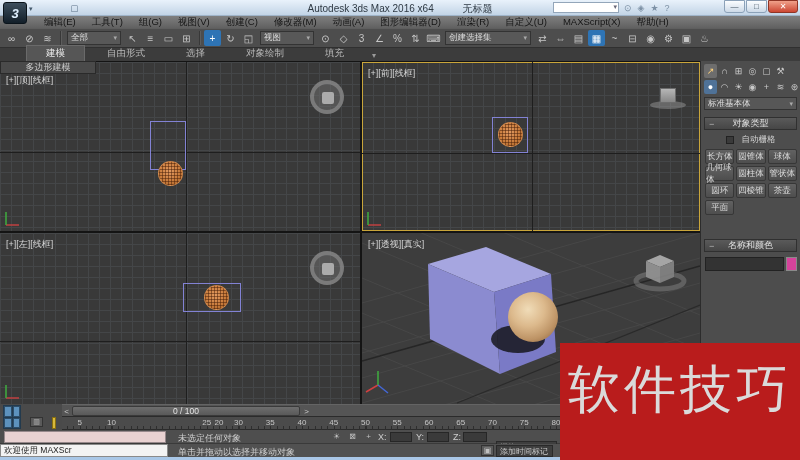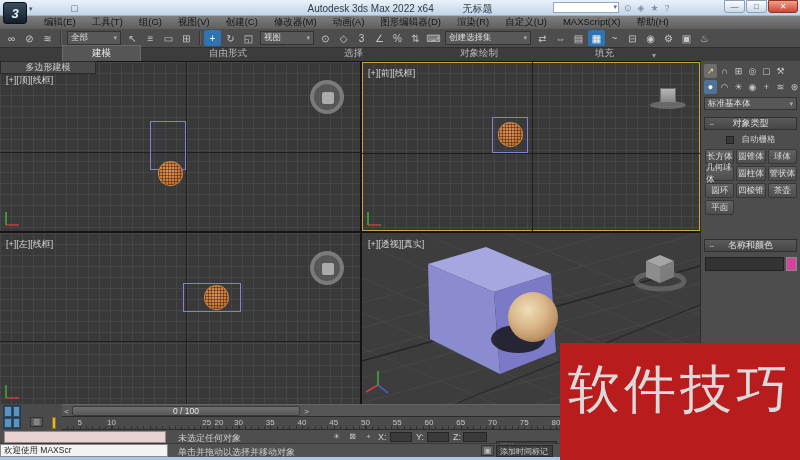--- a/index.html
+++ b/index.html
@@ -43,21 +43,21 @@
   .ticon.hl { background:#2e74b5; color:#fff; }
   .tsep { width:1px; height:14px; background:#383838; box-shadow:1px 0 0 #5d5d5d; margin:0 3px; }
   .tdrop { height:14px; background:#585858; border:1px solid #333; color:#dcdcdc; font-size:8.5px;
     display:flex; align-items:center; padding:0 3px; margin:0 2px; }
   .tdrop::after { content:"▾"; font-size:7px; color:#aaa; margin-left:auto; padding-left:4px; }
   .tdrop.w52 { width:54px; } .tdrop.w84 { width:86px; }
 
   
   .ribbon { position:absolute; left:0; top:48px; width:800px; height:13px; background:#3c3c3c;
     display:flex; align-items:flex-end; padding-left:26px; gap:3px; }
-  .rtab { font-size:9.5px; color:#b9b9b9; padding:1px 29px;margin-left:36px; }
+  .rtab { font-size:9.5px; color:#b9b9b9; padding:1px 19px; }
   .rtab.active { background:#565656; color:#ececec; border:1px solid #6a6a6a; border-bottom:none; }
   .rmin { font-size:8px; color:#9a9a9a; padding:1px 6px; }
   .subtab { position:absolute; left:0; top:61px; width:96px; height:13px; background:#4a4a4a;
     border:1px solid #2a2a2a; color:#cccccc; font-size:9px; z-index:6;
     display:flex; align-items:center; justify-content:center; }
 
   
   .vpwrap { position:absolute; left:0; top:61px; width:700px; height:343px; background:#141414; }
   .vp { position:absolute; background-color:#393939; overflow:hidden;
     background-image:linear-gradient(#444648 1px, transparent 1px),
@@ -176,21 +176,21 @@
           <span class="qicon">▢</span>
           <span class="qicon">▱</span>
           <span class="qicon">▣</span>
           <span class="qicon">↶</span>
           <span class="qicon">↷</span>
           <span class="qicon">▭</span>
         </span>
       <span class="ws-label">工作区: 默认</span>
     </div>
     <div class="title-text">
-      <span>Autodesk 3ds Max 2022 x64</span>
+      <span>Autodesk 3ds Max 2016 x64</span>
       <span class="doc">无标题</span>
     </div>
     <div class="infocenter">
       <span class="ic-search"></span>
       <span style="display:flex;gap:6px">
           <span class="icicon">⊙</span>
           <span class="icicon">◈</span>
           <span class="icicon">★</span>
           <span class="icicon">?</span>
         </span>

